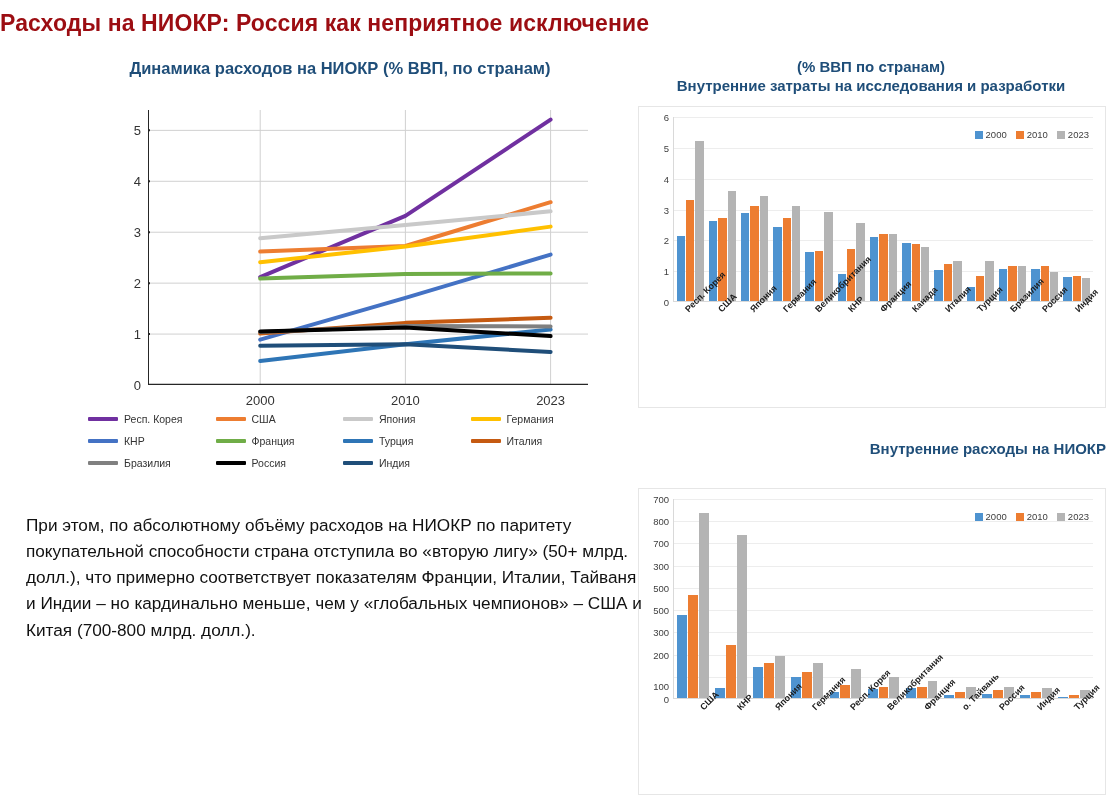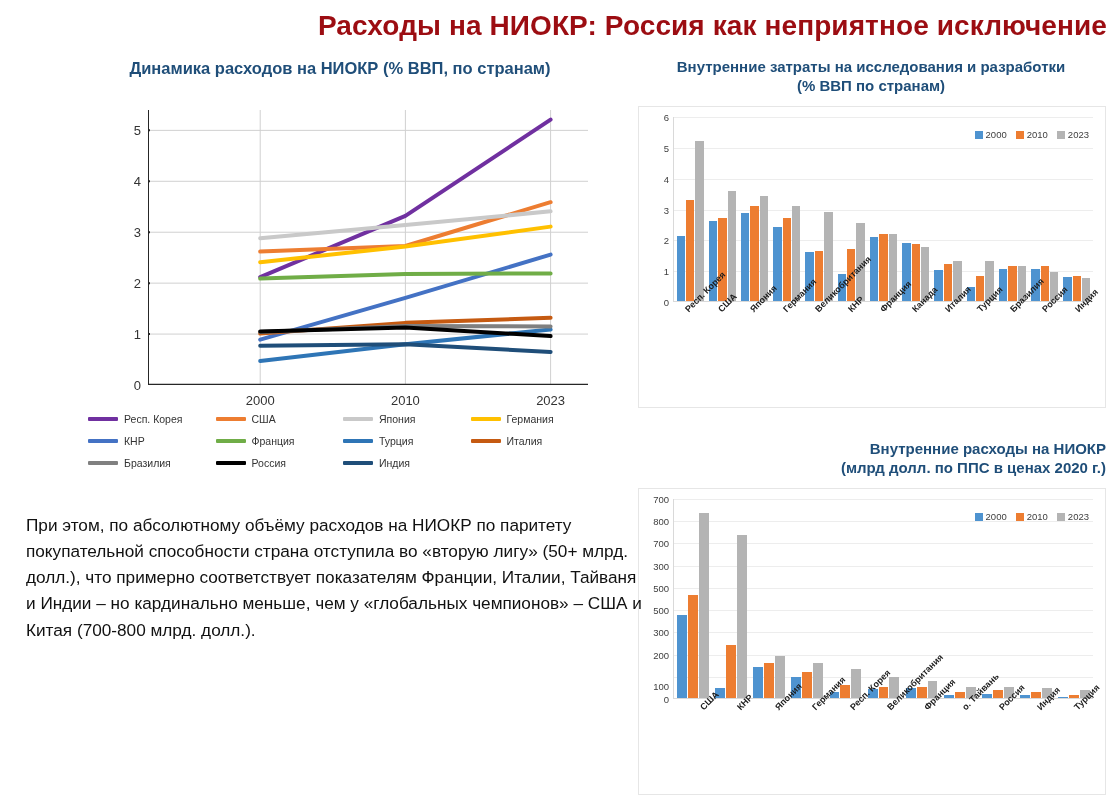--- a/index.html
+++ b/index.html
@@ -5,22 +5,22 @@
   html,body{margin:0;padding:0;}
   body{
     width:1107px;height:801px;background:#ffffff;
     font-family:"Liberation Sans", sans-serif;
     overflow:hidden;position:relative;
   }
   .slide{position:relative;width:1107px;height:801px;}
 
   
   .main-title{
-    position:absolute;left:0;top:10px;width:1107px;text-align:right;
-    font-size:28px;font-weight:bold;color:#9c0d12;letter-spacing:.1px;
+    position:absolute;left:0;top:10px;width:1107px;text-align:left;
+    font-size:23px;font-weight:bold;color:#9c0d12;letter-spacing:.1px;
   }
 
   
   .panel-title{
     color:#1f4e79;font-weight:bold;text-align:center;line-height:1.22;
   }
 
   
   #line-chart{position:absolute;left:60px;top:58px;width:560px;height:425px;}
   #line-chart .panel-title{font-size:16.5px;width:100%;}
@@ -171,22 +171,22 @@
         </div>
         <div class="lg-item">
           <span class="lg-swatch" style="background: rgb(31, 78, 121);"></span>
           <span class="lg-text">Индия</span>
         </div>
       </div>
   </div>
 
   <div class="bar-panel" id="bar1" style="left:636px;top:58px;width:470px;height:355px;border:none;">
     <div class="bc-title" style="position:absolute;left:0;top:0;width:100%;font-size:15px;">
+      <div>(% ВВП по странам)</div>
       <div>Внутренние затраты на исследования и разработки</div>
-      <div>(% ВВП по странам)</div>
     </div>
     <div style="position:absolute;left:2px;top:48px;width:466px;height:300px;background:#fff;border:1px solid #e6e6e6;">
       <div class="bc-plotwrap" id="bar1-wrap" style="left:8px;top:10px;width:448px;height:185px;">
           <div class="bc-yaxis">
             <div class="bc-ytick" style="top: 185px; width: 100%;">0</div>
             <div class="bc-ytick" style="top: 154.167px; width: 100%;">1</div>
             <div class="bc-ytick" style="top: 123.333px; width: 100%;">2</div>
             <div class="bc-ytick" style="top: 92.5px; width: 100%;">3</div>
             <div class="bc-ytick" style="top: 61.6667px; width: 100%;">4</div>
             <div class="bc-ytick" style="top: 30.8333px; width: 100%;">5</div>
@@ -322,21 +322,20 @@
           <div class="bc-xgroup" style="left: 399.769px;">
             <div class="bc-xtext">Индия</div>
           </div>
         </div>
     </div>
   </div>
 
   <div class="bar-panel" id="bar2" style="left:636px;top:440px;width:470px;height:355px;border:none;">
     <div class="bc-title" style="position:absolute;left:0;top:0;width:100%;font-size:15px;text-align:right;">
       <div>Внутренние расходы на НИОКР</div>
-      <div>(млрд долл. по ППС в ценах 2020 г.)</div>
     </div>
     <div style="position:absolute;left:2px;top:48px;width:466px;height:305px;background:#fff;border:1px solid #e6e6e6;">
       <div class="bc-plotwrap" id="bar2-wrap" style="left:8px;top:10px;width:448px;height:200px;">
           <div class="bc-yaxis">
             <div class="bc-ytick" style="top: 200px; width: 100%;">0</div>
             <div class="bc-ytick" style="top: 187px; width: 100%;">100</div>
             <div class="bc-ytick" style="top: 155.556px; width: 100%;">200</div>
             <div class="bc-ytick" style="top: 133.333px; width: 100%;">300</div>
             <div class="bc-ytick" style="top: 111.111px; width: 100%;">500</div>
             <div class="bc-ytick" style="top: 88.8889px; width: 100%;">500</div>

